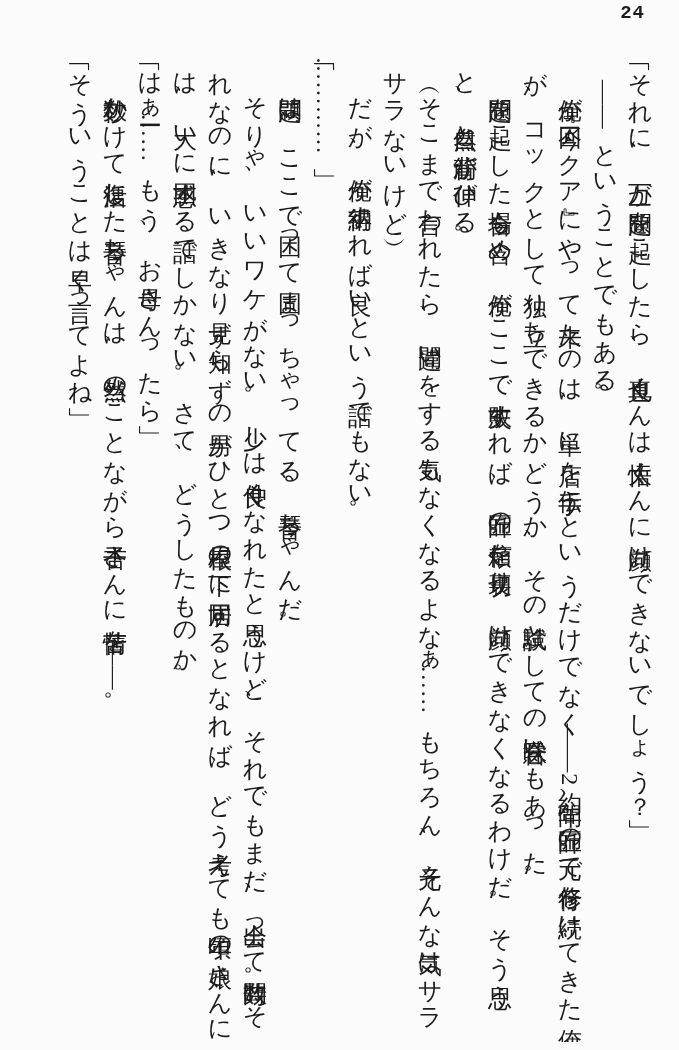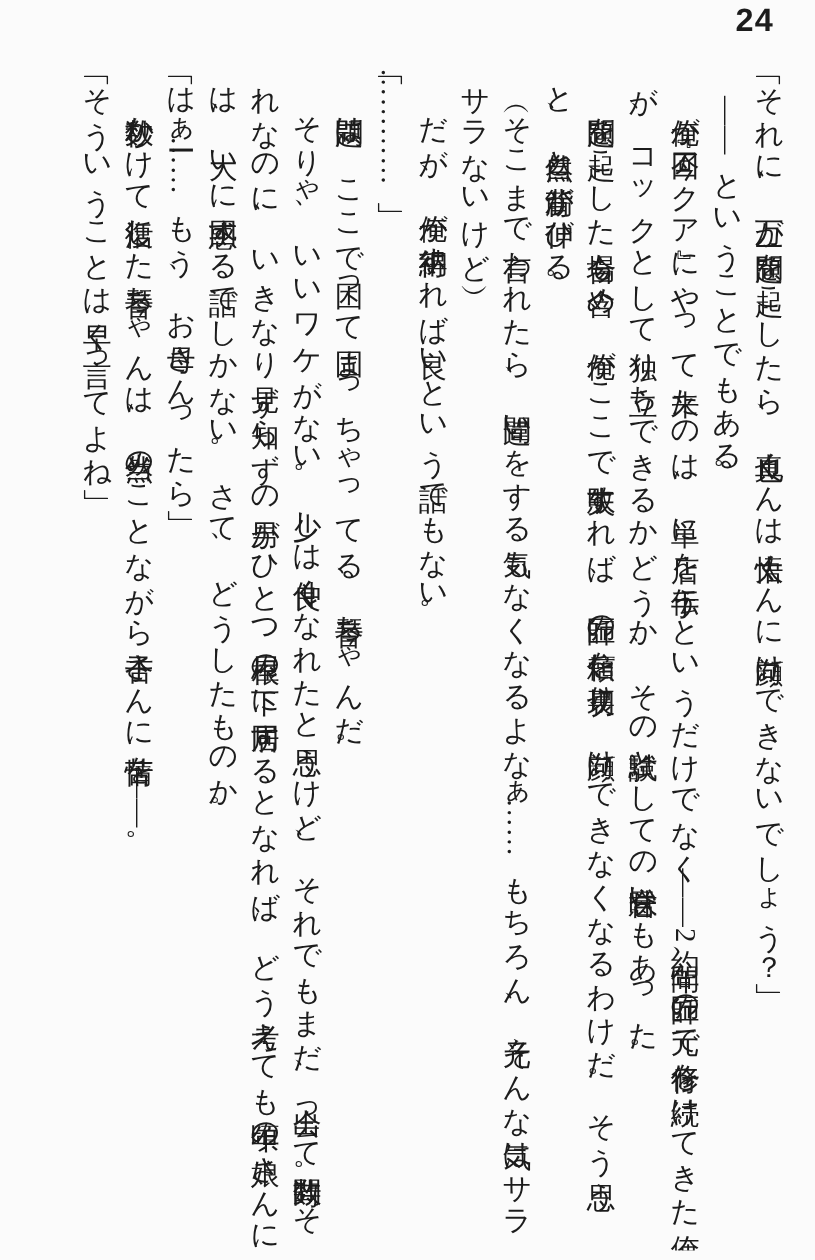--- a/index.html
+++ b/index.html
@@ -17,22 +17,22 @@
     width: 679px;
     height: 1050px;
     background: #fbfbfb;
     color: #1c1c1c;
     font-family: "Liberation Serif", "DejaVu Serif", serif;
   }
   .page-number {
     position: absolute;
     top: 2px;
     right: 34px;
-    font-family: Liberation Sans, sans-serif;
-    font-size: 27px;
+    font-family: Liberation Mono, monospace;
+    font-size: 19px;
     font-weight: 600;
     color: #1c1c1c;
     letter-spacing: 1px;
   }
   .text-area {
     position: absolute;
     top: 56px;
     right: 22px;
     width: 634px;
     height: 986px;

